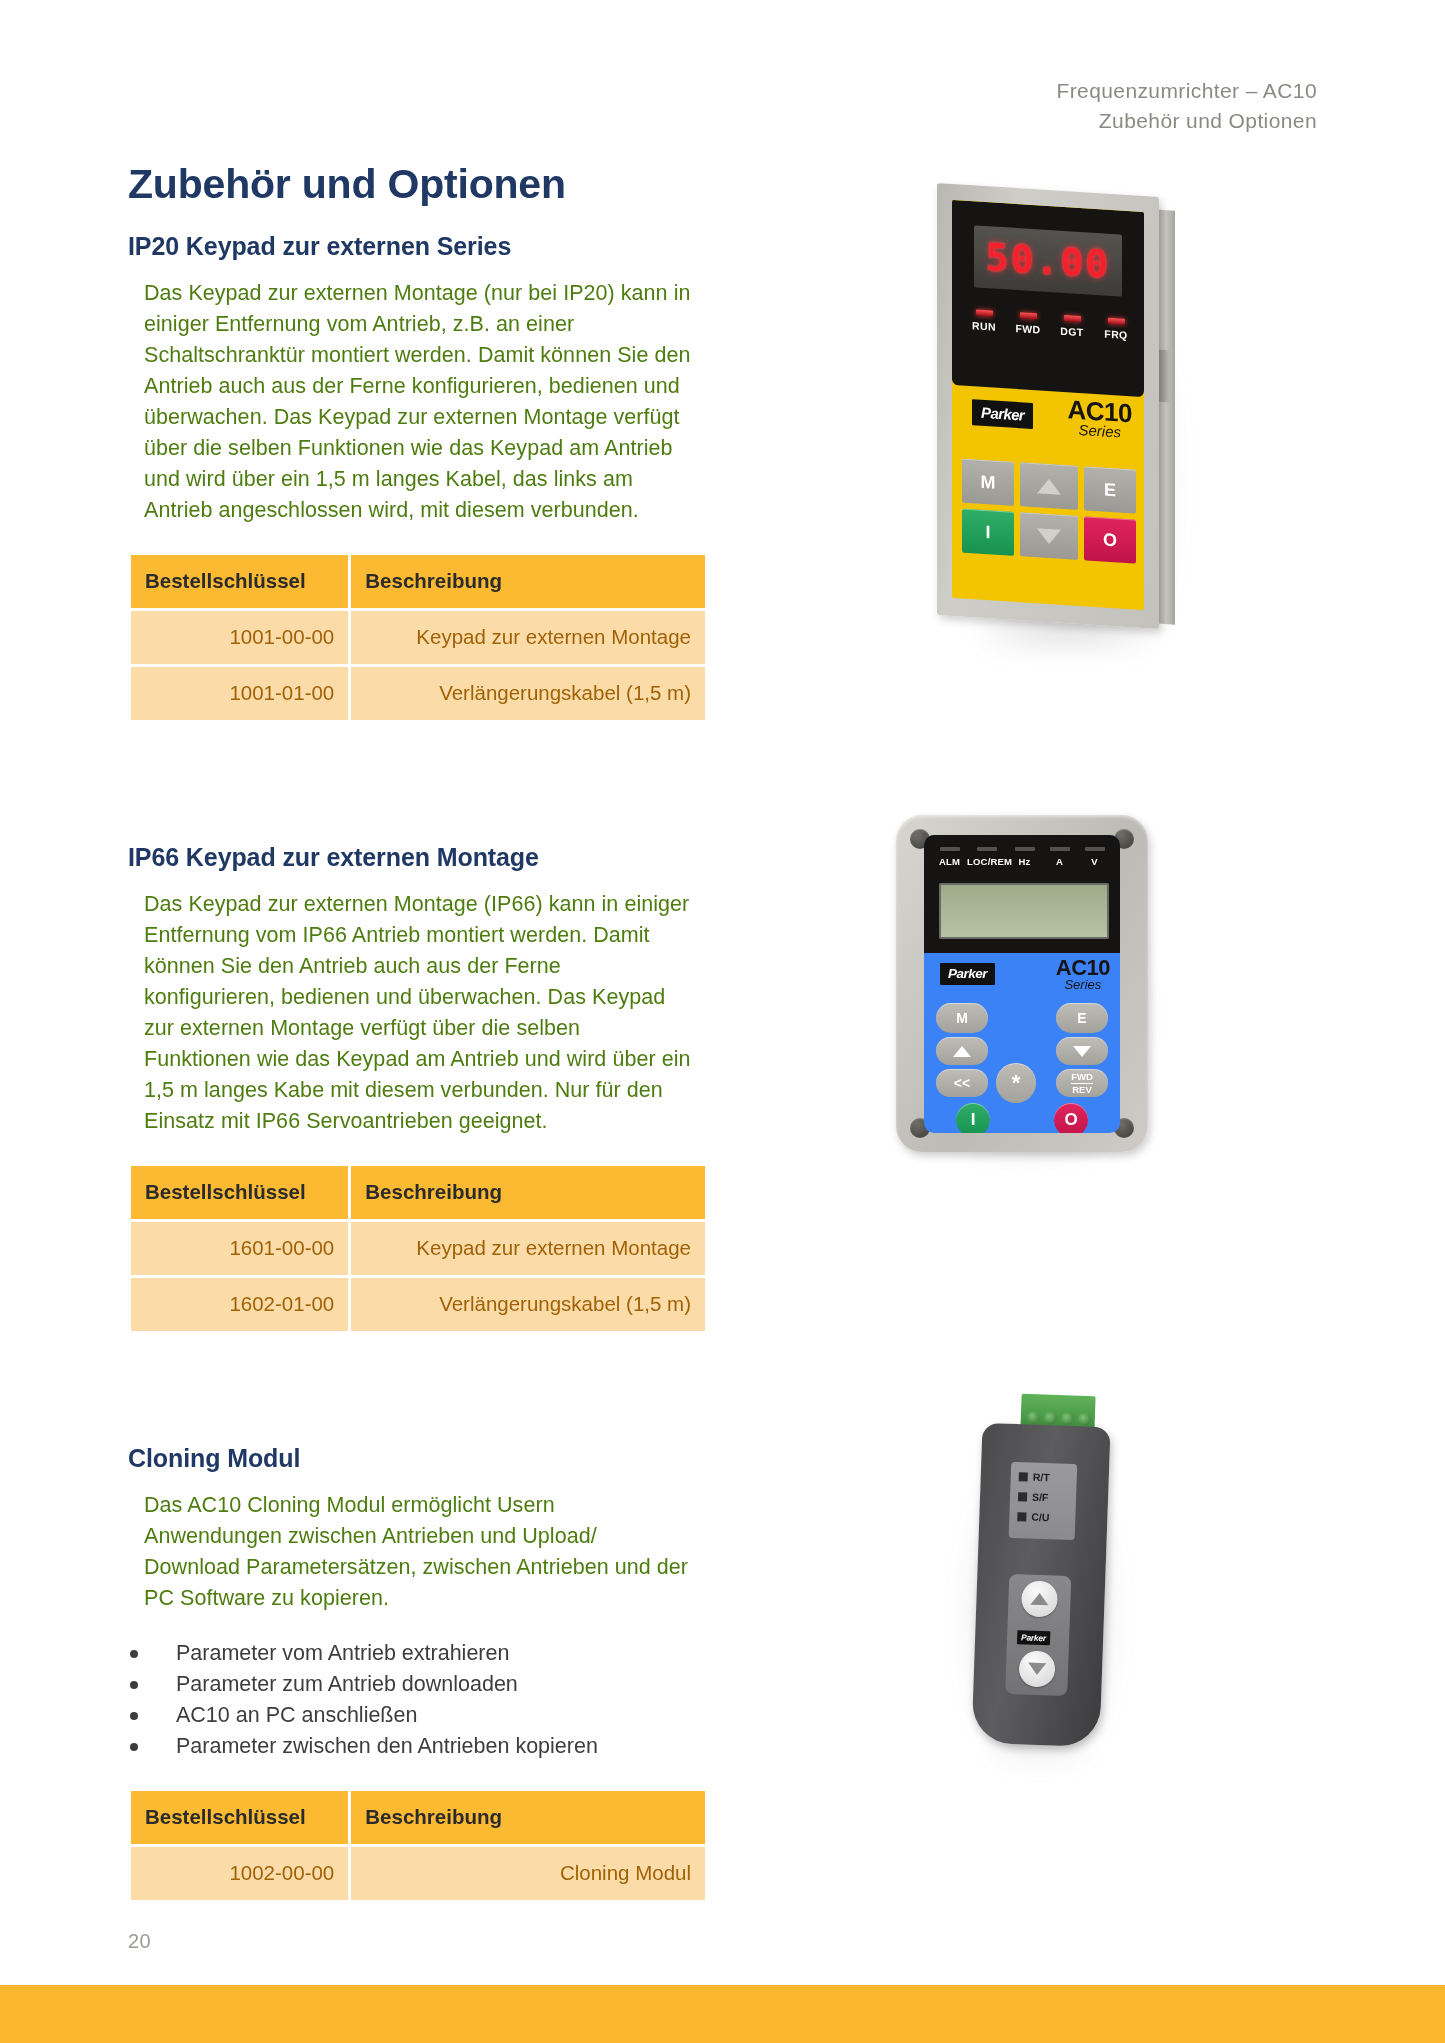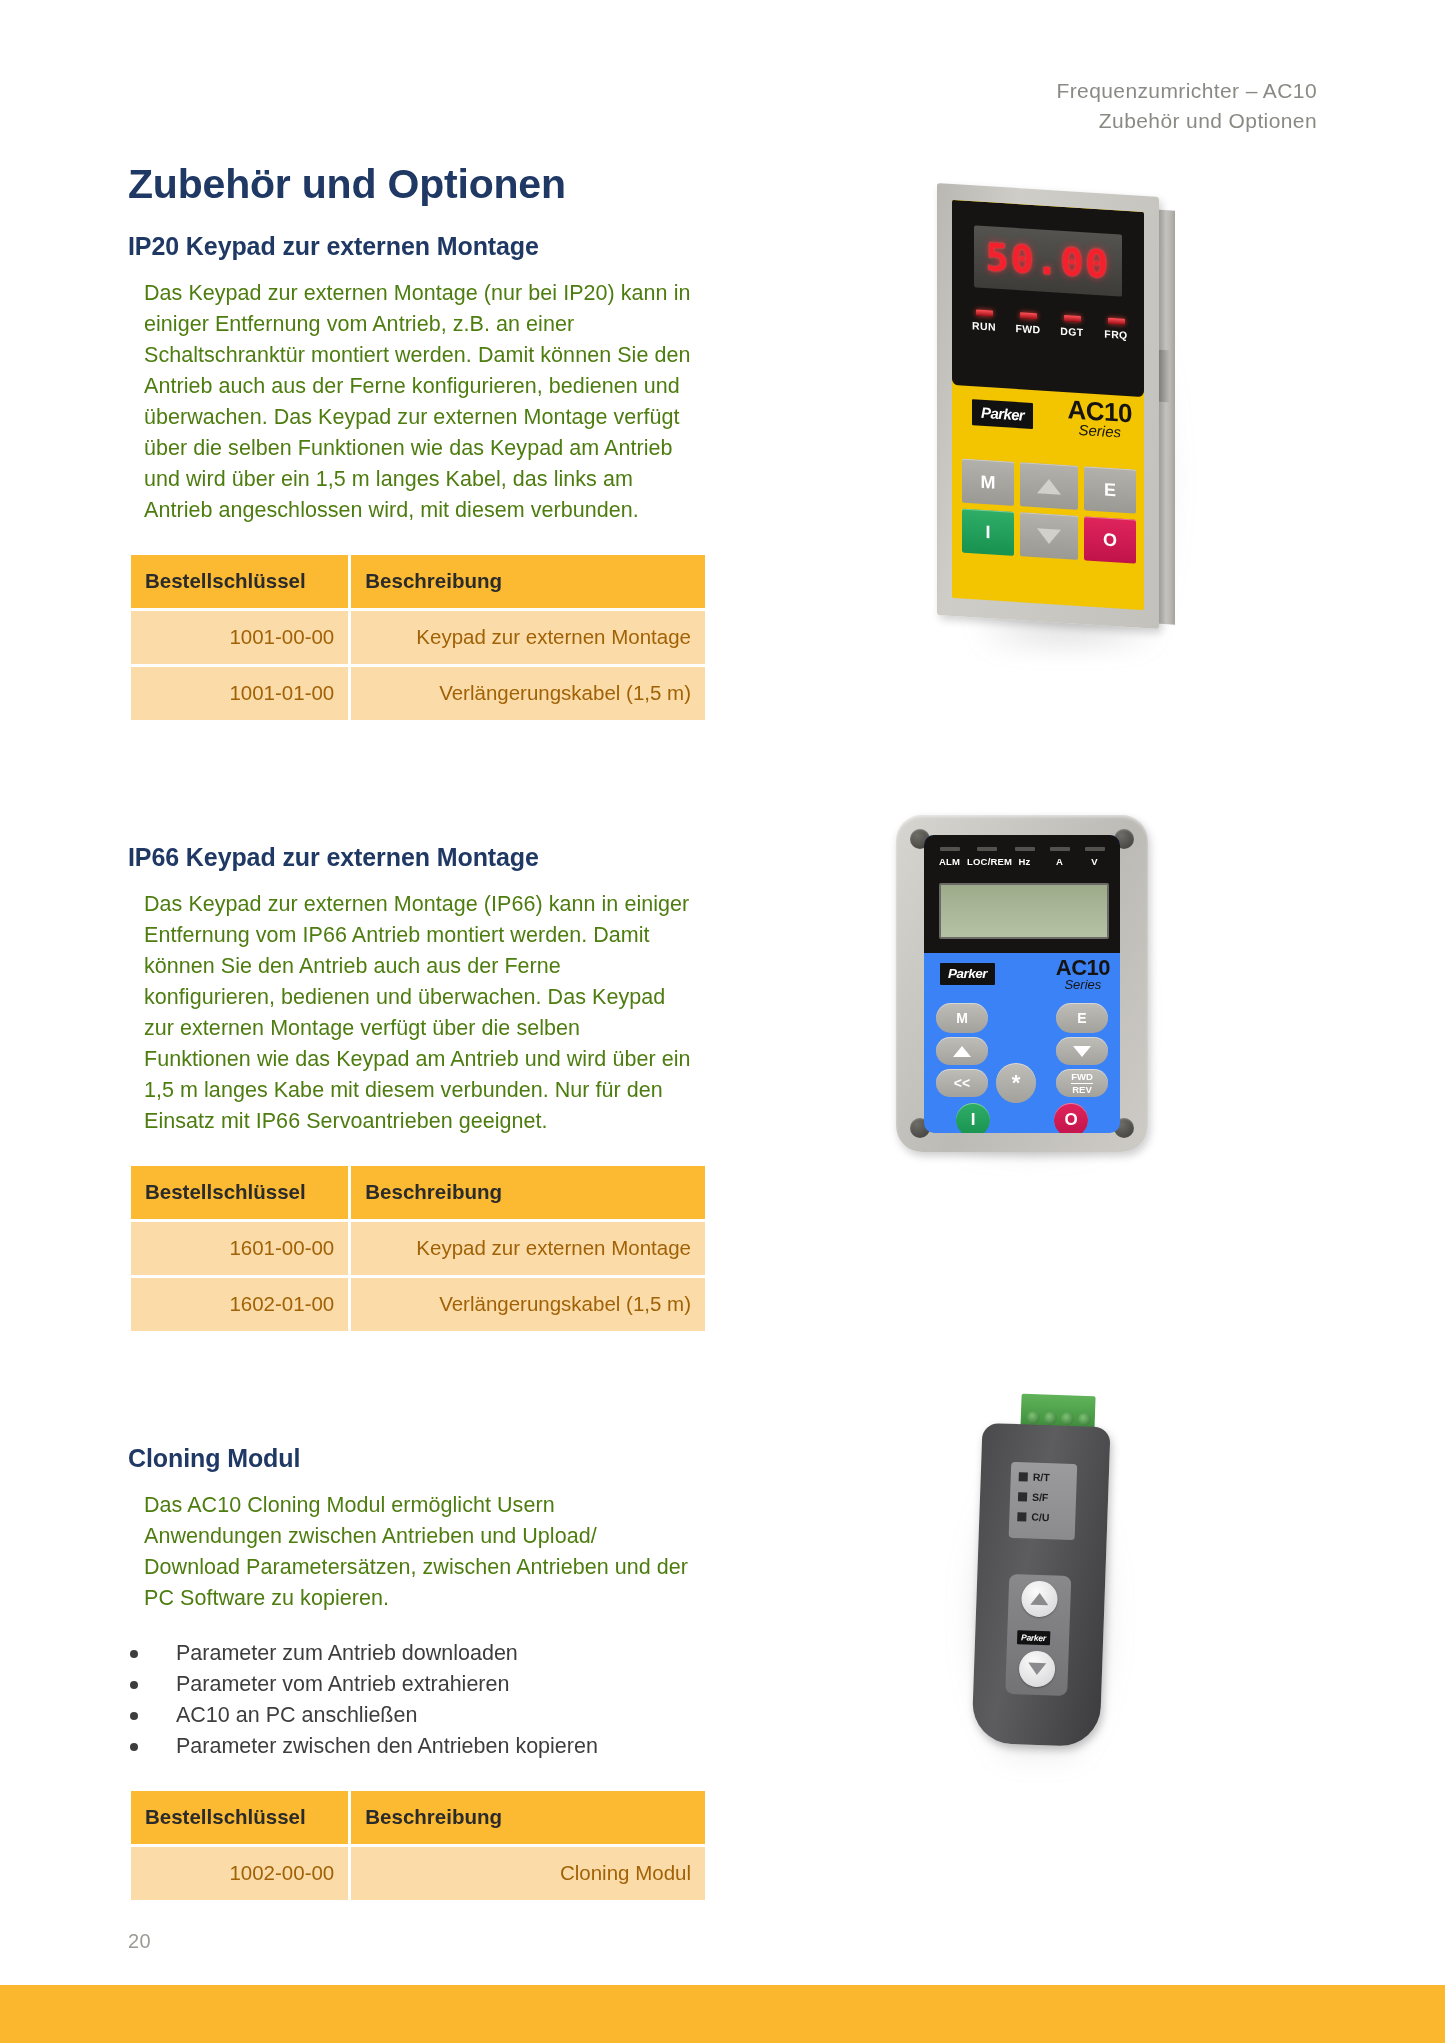--- a/index.html
+++ b/index.html
@@ -425,21 +425,21 @@
   <div class="running-header">
     <div>Frequenzumrichter – AC10</div>
     <div>Zubehör und Optionen</div>
   </div>
 
   <div class="content">
 
     <h1 class="page-title">Zubehör und Optionen</h1>
 
     <div class="section">
-      <h2 class="section-title">IP20 Keypad zur externen Montage</h2>
+      <h2 class="section-title">IP20 Keypad zur externen Series</h2>
       <p class="body-text">Das Keypad zur externen Montage (nur bei IP20) kann in einiger Entfernung vom Antrieb, z.B. an einer Schaltschranktür montiert werden. Damit können Sie den Antrieb auch aus der Ferne konfigurieren, bedienen und überwachen. Das Keypad zur externen Montage verfügt über die selben Funktionen wie das Keypad am Antrieb und wird über ein 1,5 m langes Kabel, das links am Antrieb angeschlossen wird, mit diesem verbunden.</p>
       <table class="order-table">
         <colgroup>
             <col class="col-key">
             <col class="col-desc">
           </colgroup>
         <thead>
           <tr>
             <th>Bestellschlüssel</th>
             <th>Beschreibung</th>
@@ -482,22 +482,22 @@
             <td>Verlängerungskabel (1,5 m)</td>
           </tr>
         </tbody>
       </table>
     </div>
 
     <div class="section" style="margin-top:108px;">
       <h2 class="section-title">Cloning Modul</h2>
       <p class="body-text">Das AC10 Cloning Modul ermöglicht Usern Anwendungen zwischen Antrieben und Upload/ Download Parametersätzen, zwischen Antrieben und der PC Software zu kopieren.</p>
       <ul class="bullet-list">
+        <li><span class="bullet-dot"></span><span>Parameter vom Antrieb extrahieren</span></li>
         <li><span class="bullet-dot"></span><span>Parameter zum Antrieb downloaden</span></li>
-        <li><span class="bullet-dot"></span><span>Parameter vom Antrieb extrahieren</span></li>
         <li><span class="bullet-dot"></span><span>AC10 an PC anschließen</span></li>
         <li><span class="bullet-dot"></span><span>Parameter zwischen den Antrieben kopieren</span></li>
       </ul>
       <table class="order-table">
         <colgroup>
             <col class="col-key">
             <col class="col-desc">
           </colgroup>
         <thead>
           <tr>

